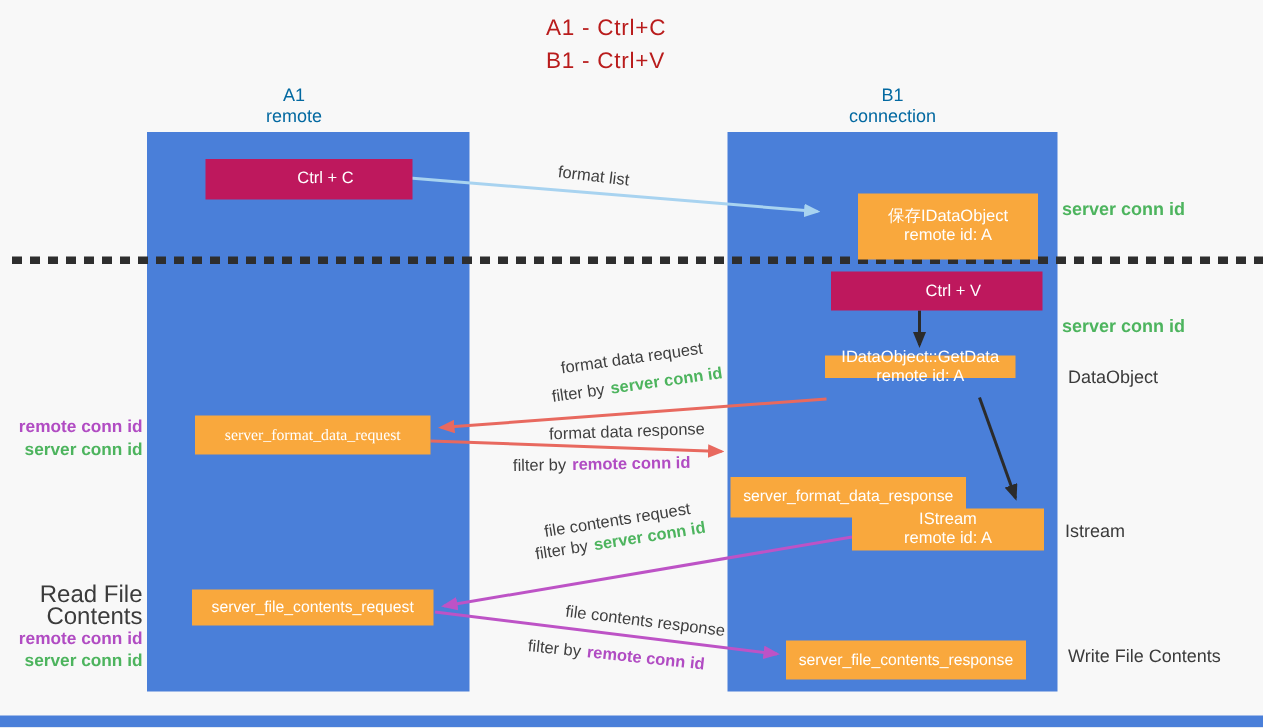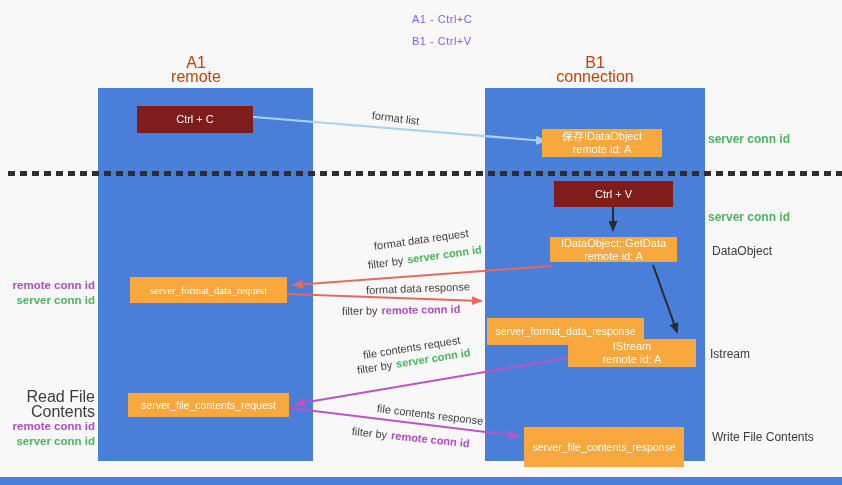--- a/index.html
+++ b/index.html
@@ -3,35 +3,35 @@
 <meta charset="utf-8">
 <style>
   html,body{margin:0;padding:0;background:#f8f8f8;}
   #canvas{
     position:relative;width:842px;height:485px;overflow:hidden;
     background:#f8f8f8;
     font-family:"Liberation Sans",sans-serif;
     color:#3c3c3c;
   }
   .abs{position:absolute;}
-  .title{left:364px;top:8px;font-size:11px;line-height:22px;color:#8b5cf6;letter-spacing:.5px;margin-left:48px;}
-  .col-header{top:56px;width:140px;text-align:center;font-size:16px;line-height:14px;color:#c2410c;}
+  .title{left:364px;top:8px;font-size:15px;line-height:22px;color:#b91c1c;letter-spacing:.5px;}
+  .col-header{top:56px;width:140px;text-align:center;font-size:12px;line-height:14px;color:#0369a1;}
   .lane{top:88px;height:373px;background:#4a7fd9;}
   .lane-a{left:98px;width:215px;}
   .lane-b{left:485px;width:220px;}
   .dashed-line{
     left:8px;top:171px;width:834px;height:5px;z-index:4;
     background:repeating-linear-gradient(90deg,#2e2e2e 0 7px,transparent 7px 12px);
   }
   svg#arrows{left:0;top:0;z-index:5;pointer-events:none;}
   .node{
     z-index:6;display:flex;flex-direction:column;align-items:center;justify-content:center;
     color:#fff;font-size:11px;line-height:13px;text-align:center;white-space:nowrap;
   }
-  .node.green{background:#7f1d1d;}
+  .node.green{background:#be185d;padding-left:22px;}
   .node.orange{background:#f9a83d;}
   .node.small-text{font-size:10.5px;}
   .edge-label{
     z-index:7;font-size:11px;color:#3f3f3f;white-space:nowrap;transform-origin:left center;
   }
   .edge-label .sep{margin-left:4px;}
   .c-green{color:#4db45e;font-weight:bold;}
   .c-purple{color:#b14cc3;font-weight:bold;}
   .side-label{z-index:7;font-size:12px;color:#3b3b3b;white-space:nowrap;}
   .side-label.bold-green{color:#4db45e;font-weight:bold;}
@@ -83,30 +83,30 @@
     <line x1="551" y1="266" x2="294" y2="285" stroke="#e8695f" stroke-width="2" marker-end="url(#mred)"></line>
     <line x1="287" y1="294" x2="481" y2="301" stroke="#e8695f" stroke-width="2" marker-end="url(#mred)"></line>
     <line x1="568" y1="358" x2="296" y2="404" stroke="#bd53c6" stroke-width="2" marker-end="url(#mpurple)"></line>
     <line x1="290" y1="408" x2="518" y2="436" stroke="#bd53c6" stroke-width="2" marker-end="url(#mpurple)"></line>
   </svg>
 
   <div class="abs node green" style="left:137px;top:106px;width:116px;height:27px;">
     <div>Ctrl + C</div>
   </div>
 
-  <div class="abs node orange" style="left:542px;top:129px;width:120px;height:28px;">
+  <div class="abs node orange" style="left:572px;top:129px;width:120px;height:44px;">
     <div>保存IDataObject</div>
     <div>remote id: A</div>
   </div>
 
   <div class="abs node green" style="left:554px;top:181px;width:119px;height:26px;">
     <div>Ctrl + V</div>
   </div>
 
-  <div class="abs node orange" style="left:550px;top:237px;width:127px;height:25px;">
+  <div class="abs node orange" style="left:550px;top:237px;width:127px;height:15px;">
     <div>IDataObject::GetData</div>
     <div>remote id: A</div>
   </div>
 
   <div class="abs node orange small-text" style="left:130px;top:277px;width:157px;height:26px;font-family:Liberation Serif, serif;">
     <div>server_format_data_request</div>
   </div>
 
   <div class="abs node orange small-text" style="left:487px;top:289px;width:157px;height:27px;margin-top:29px;">
     <div>server_format_data_response</div>
@@ -114,21 +114,21 @@
 
   <div class="abs node orange" style="left:568px;top:339px;width:128px;height:28px;">
     <div>IStream</div>
     <div>remote id: A</div>
   </div>
 
   <div class="abs node orange small-text" style="left:128px;top:393px;width:161px;height:24px;">
     <div>server_file_contents_request</div>
   </div>
 
-  <div class="abs node orange small-text" style="left:524px;top:427px;width:160px;height:40px;">
+  <div class="abs node orange small-text" style="left:524px;top:427px;width:160px;height:26px;">
     <div>server_file_contents_response</div>
   </div>
 
   <div class="abs edge-label" style="left:372px;top:109px;transform:rotate(7deg);">
     <span>format list</span>
   </div>
 
   <div class="abs edge-label" style="left:374px;top:240px;transform:rotate(-8deg);">
     <span>format data request</span>
   </div>

